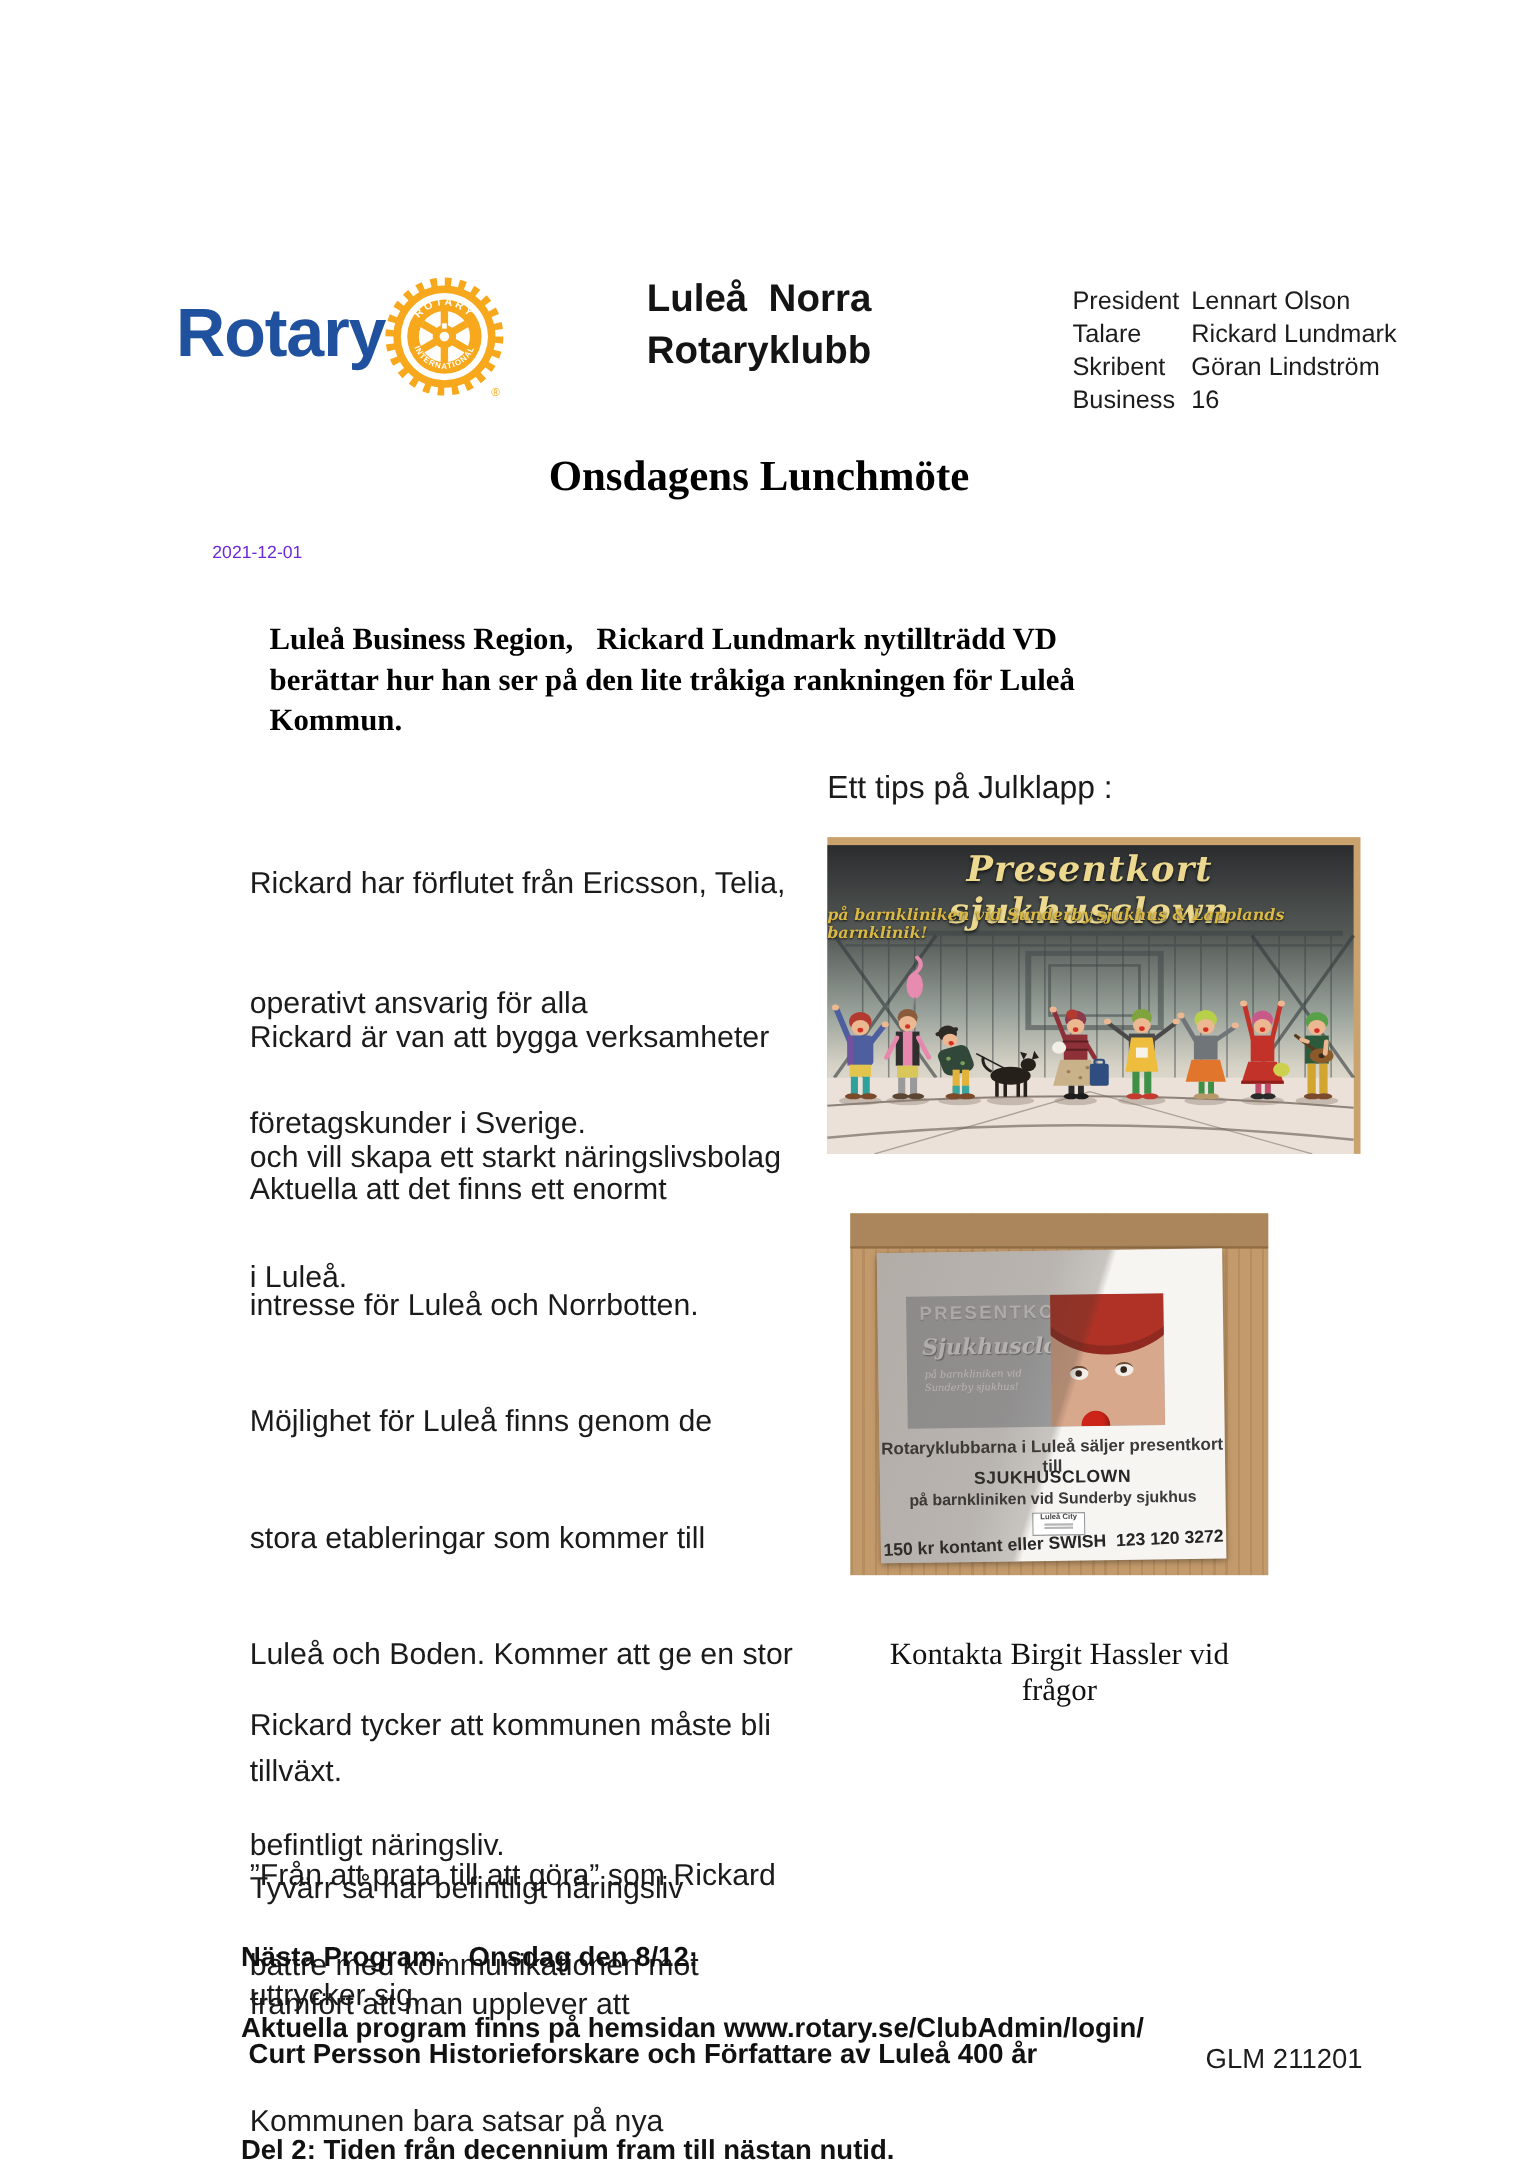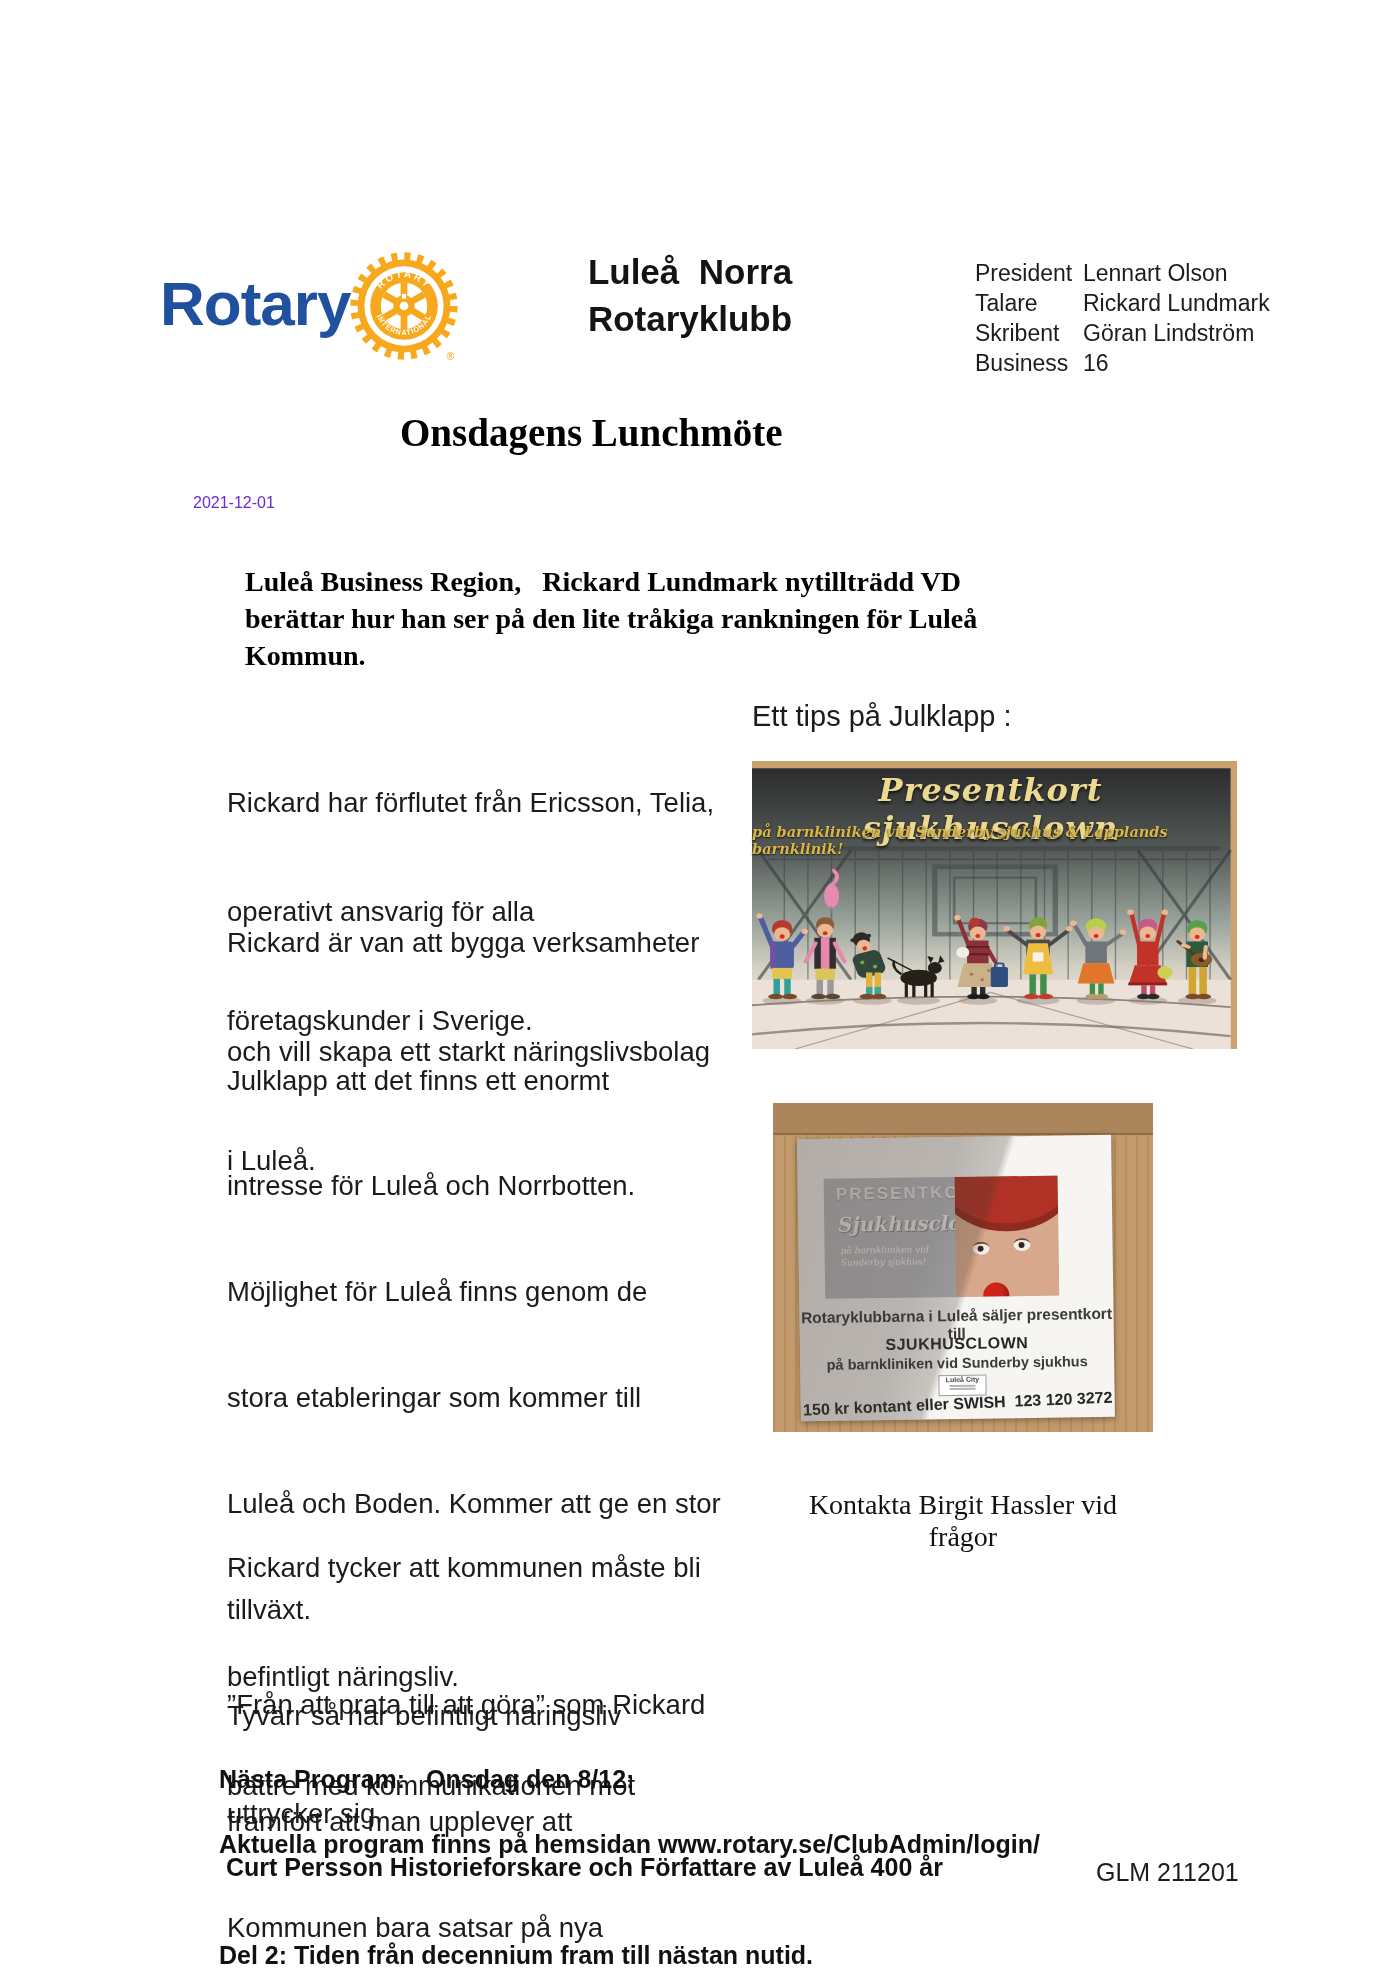--- a/index.html
+++ b/index.html
@@ -12,21 +12,21 @@
   .rotary-word{left:160px;top:268px;font-size:62px;font-weight:bold;color:#20519e;letter-spacing:-1px;}
   .wheel{left:346px;top:248px;width:116px;height:116px;}
   .club-name{left:540px;top:248px;width:300px;text-align:center;font-size:35px;font-weight:bold;
              line-height:47px;color:#141414;}
   .info-block{left:975px;top:258px;font-size:23px;line-height:30px;color:#1c1c1c;}
   .info-row{display:flex;}
   .info-label{width:108px;}
   .info-value{white-space:pre;}
 
   
-  .main-title{left:400px;top:410px;width:580px;
+  .main-title{left:400px;top:410px;width:580px;text-align:center;
               font-family:"Liberation Serif",serif;font-size:39px;font-weight:bold;color:#000;}
   .date{left:193px;top:494px;font-family:Liberation Sans, sans-serif;font-size:16px;color:#6d28d9;}
   .lead{left:245px;top:563px;font-family:"Liberation Serif",serif;font-size:28px;font-weight:bold;
         line-height:37px;color:#000;}
 
   
   .para{position:absolute;left:227px;font-size:27.5px;line-height:36.4px;color:#1b1b1b;white-space:pre;}
   .para.tight{line-height:35.3px;}
 
   
@@ -162,21 +162,21 @@
     <div>Rickard har förflutet från Ericsson, Telia,</div>
     <div>operativt ansvarig för alla</div>
     <div>företagskunder i Sverige.</div>
   </div>
   <div class="para" style="top:852px">
     <div>Rickard är van att bygga verksamheter</div>
     <div>och vill skapa ett starkt näringslivsbolag</div>
     <div>i Luleå.</div>
   </div>
   <div class="para tight" style="top:992px">
-    <div>Julklapp att det finns ett enormt</div>
+    <div>Aktuella att det finns ett enormt</div>
     <div>intresse för Luleå och Norrbotten.</div>
     <div>Möjlighet för Luleå finns genom de</div>
     <div>stora etableringar som kommer till</div>
     <div>Luleå och Boden. Kommer att ge en stor</div>
     <div>tillväxt.</div>
     <div>Tyvärr så har befintligt näringsliv</div>
     <div>framfört att man upplever att</div>
     <div>Kommunen bara satsar på nya</div>
     
     

